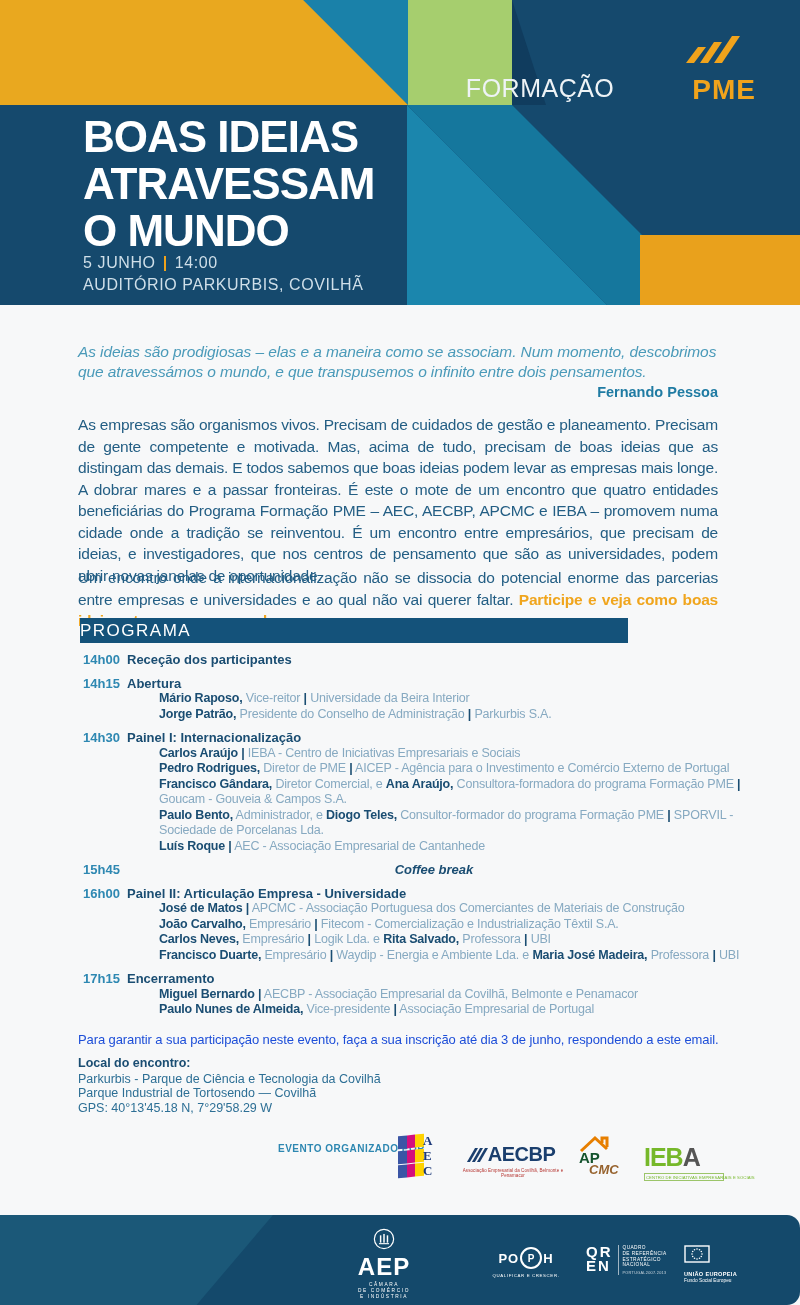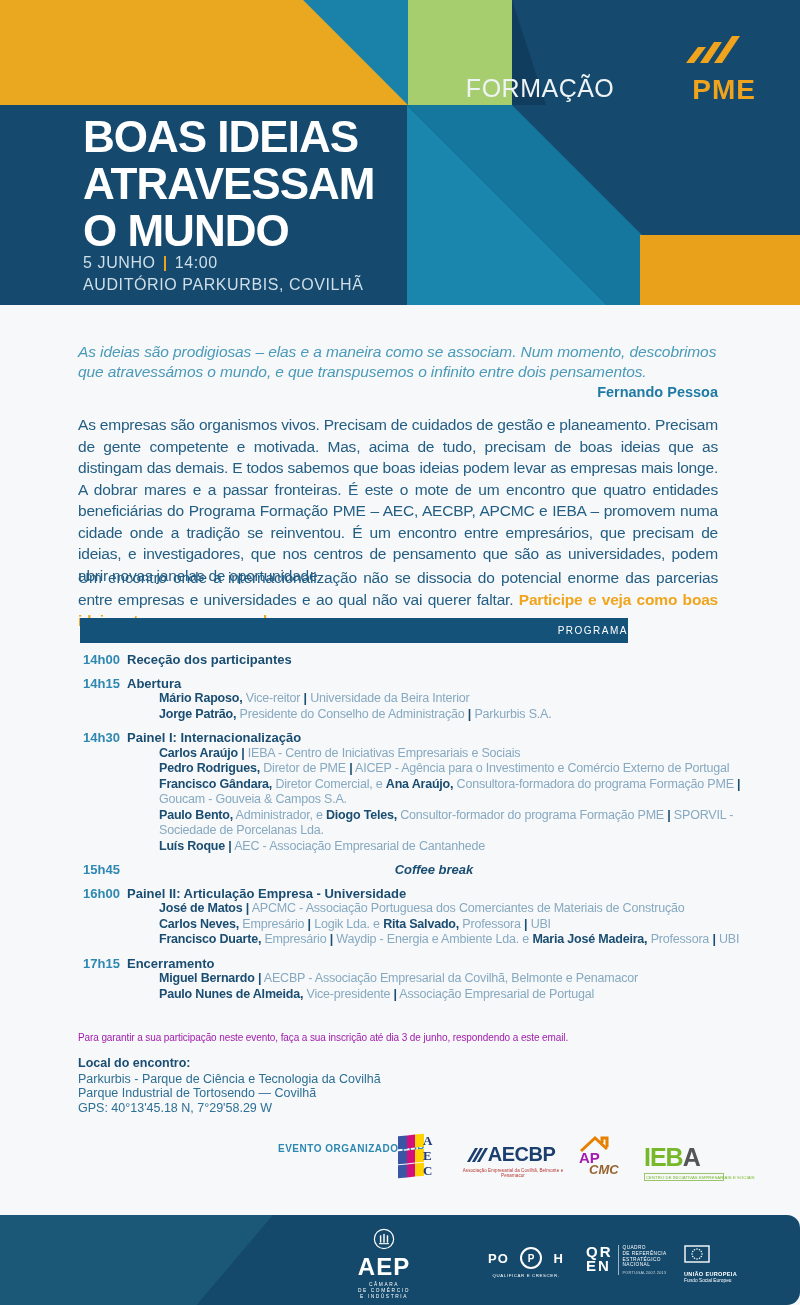--- a/index.html
+++ b/index.html
@@ -43,32 +43,32 @@
     line-height:20px;color:#4a9ab9;letter-spacing:-.1px;}
   .quote-attr{position:absolute;left:78px;top:79px;width:640px;text-align:right;font-weight:bold;
     font-size:14.5px;color:#1f7ba3;}
   .para{position:absolute;left:78px;width:640px;font-size:15.5px;line-height:21.5px;color:#235e84;
     text-align:justify;letter-spacing:-.2px;}
   .p1{top:109px;}
   .p2{top:262px;}
   .hl{color:#f0a51d;font-weight:bold;}
 
   .prog-bar{position:absolute;left:80px;top:313px;width:548px;height:25px;background:#14527a;
-    color:#fff;font-size:10px;letter-spacing:1.5px;line-height:25px;text-align:right;}
+    color:#fff;font-size:17px;letter-spacing:1.5px;line-height:25px;text-align:left;}
   .prog-list{position:absolute;left:83px;top:347px;width:658px;}
   .prog-item{display:flex;margin-bottom:8px;}
   .prog-time{width:44px;flex:0 0 44px;font-weight:bold;color:#2e88b2;font-size:13px;line-height:15.5px;}
   .prog-body{flex:1;}
   .prog-title{font-weight:bold;color:#1a4d72;font-size:13px;line-height:15.5px;}
   .prog-title.it{font-style:italic;text-align:center;}
   .prog-line{font-size:12.5px;line-height:15.5px;letter-spacing:-.2px;margin-left:32px;}
   .seg-b{font-weight:bold;color:#1a4d72;}
   .seg-l{color:#86a9c1;}
 
-  .note{position:absolute;left:78px;top:727px;width:650px;font-size:10px;color:#a21caf;letter-spacing:-.1px;}
+  .note{position:absolute;left:78px;top:727px;width:650px;font-size:13px;color:#1d4ed8;letter-spacing:-.1px;}
   .venue-block{position:absolute;left:78px;top:751px;width:500px;font-size:12.5px;line-height:14.5px;color:#2d6f95;}
   .venue-title{font-weight:bold;color:#1a4d72;margin-bottom:1px;}
 
   
   .org-label{position:absolute;left:278px;top:838px;font-size:10px;font-weight:bold;
     letter-spacing:.5px;color:#2d87b1;}
   .logo-aec{position:absolute;left:398px;top:828px;width:48px;height:48px;}
   .aec-stripes{position:absolute;left:0;top:2px;width:26px;height:44px;}
   .aec-row{height:13px;margin-bottom:1.5px;display:flex;transform:skewY(-6deg);}
   .aec-c1{width:9px;background:#3b55a5;}
@@ -76,37 +76,37 @@
   .aec-c3{width:9px;background:#ffd200;}
   .aec-letter{position:absolute;left:25px;font-family:"Liberation Serif",serif;font-weight:bold;
     font-size:13px;color:#1d3a7a;}
   .logo-aecbp{position:absolute;left:458px;top:838px;width:110px;text-align:center;}
   .aecbp-row{display:flex;align-items:center;justify-content:center;}
   .aecbp-stripes{display:flex;margin-right:2px;}
   .aecbp-bar{width:3px;height:14px;background:#1b3f6e;margin-right:2px;transform:skewX(-30deg);}
   .aecbp-text{font-size:20px;font-weight:bold;color:#1b3f6e;letter-spacing:-.5px;}
   .aecbp-tag{font-size:4.5px;color:#b5332f;margin-top:2px;letter-spacing:.1px;}
   .logo-apcmc{position:absolute;left:575px;top:830px;width:52px;height:46px;}
-  .apcmc-ap{position:absolute;left:4px;top:14px;font-weight:bold;font-size:15px;color:#a21caf;}
+  .apcmc-ap{position:absolute;left:4px;top:14px;font-weight:bold;font-size:15px;color:#14532d;}
   .apcmc-cmc{position:absolute;left:14px;top:27px;font-weight:bold;font-style:italic;font-size:13px;color:#96622d;}
   .logo-ieba{position:absolute;left:644px;top:838px;width:80px;text-align:left;}
   .ieba-green{font-size:25px;font-weight:bold;color:#76b82a;letter-spacing:-1px;}
   .ieba-gray{font-size:25px;font-weight:bold;color:#555;letter-spacing:-1px;}
   .ieba-tag{font-size:4.2px;color:#76b82a;border:.5px solid #9cc56a;padding:.5px 1px;margin-top:1px;
     letter-spacing:.1px;white-space:nowrap;}
 
   
   .footer{position:absolute;left:0;top:1215px;width:800px;height:90px;background:#14496b;color:#fff;border-radius:13px;}
   .footer-light{position:absolute;left:0;top:0;width:273px;height:90px;background:#1b5878;
     clip-path:polygon(0 0,100% 0,72% 100%,0 100%);}
   .aep{position:absolute;left:336px;top:13px;width:96px;text-align:center;}
   .aep-text{font-size:24px;font-weight:bold;letter-spacing:1px;line-height:26px;}
   .aep-tag{font-size:4.8px;letter-spacing:1.6px;line-height:6px;margin-top:2px;}
   .poph{position:absolute;left:488px;top:32px;width:76px;text-align:center;}
-  .poph-row{display:flex;align-items:center;justify-content:space-between;}
+  .poph-row{display:flex;align-items:center;justify-content:center;}
   .poph-t{font-size:13px;font-weight:bold;letter-spacing:1px;}
   .poph-circle{width:18px;height:18px;border:2px solid #fff;border-radius:50%;display:flex;
     align-items:center;justify-content:center;font-size:10px;font-weight:bold;margin:0 1px;}
   .poph-tag{font-size:4.4px;letter-spacing:.6px;margin-top:4px;}
   .qren{position:absolute;left:586px;top:30px;display:flex;}
   .qren-big{font-size:15px;font-weight:bold;letter-spacing:2px;line-height:14px;}
   .qren-caps{margin-left:5px;padding-left:4px;border-left:.5px solid rgba(255,255,255,.6);}
   .qren-cap{font-size:4.8px;letter-spacing:.4px;line-height:5.8px;}
   .qren-sub{font-size:3.8px;opacity:.75;margin-top:2.5px;letter-spacing:.3px;}
   .eu{position:absolute;left:684px;top:30px;width:62px;text-align:left;}
@@ -195,20 +195,21 @@
           <div class="prog-time">15h45</div>
           <div class="prog-body">
             <div class="prog-title it">Coffee break</div>
           </div>
         </div>
         <div class="prog-item">
           <div class="prog-time">16h00</div>
           <div class="prog-body">
             <div class="prog-title">Painel II: Articulação Empresa - Universidade</div>
             <div class="prog-line"><span class="seg-b">José de Matos </span><span class="seg-b">|</span><span class="seg-l"> APCMC - Associação Portuguesa dos Comerciantes de Materiais de Construção</span></div>
+            <div class="prog-line"><span class="seg-b">João Carvalho,</span><span class="seg-l"> Empresário </span><span class="seg-b">|</span><span class="seg-l"> Fitecom - Comercialização e Industrialização Têxtil S.A.</span></div>
             <div class="prog-line"><span class="seg-b">Carlos Neves,</span><span class="seg-l"> Empresário </span><span class="seg-b">|</span><span class="seg-l"> Logik Lda. e </span><span class="seg-b">Rita Salvado,</span><span class="seg-l"> Professora </span><span class="seg-b">|</span><span class="seg-l"> UBI</span></div>
             <div class="prog-line"><span class="seg-b">Francisco Duarte,</span><span class="seg-l"> Empresário </span><span class="seg-b">|</span><span class="seg-l"> Waydip - Energia e Ambiente Lda. e </span><span class="seg-b">Maria José Madeira,</span><span class="seg-l"> Professora </span><span class="seg-b">|</span><span class="seg-l"> UBI</span></div>
           </div>
         </div>
         <div class="prog-item">
           <div class="prog-time">17h15</div>
           <div class="prog-body">
             <div class="prog-title">Encerramento</div>
             <div class="prog-line"><span class="seg-b">Miguel Bernardo </span><span class="seg-b">|</span><span class="seg-l"> AECBP - Associação Empresarial da Covilhã, Belmonte e Penamacor</span></div>
             <div class="prog-line"><span class="seg-b">Paulo Nunes de Almeida,</span><span class="seg-l"> Vice-presidente </span><span class="seg-b">|</span><span class="seg-l"> Associação Empresarial de Portugal</span></div>

